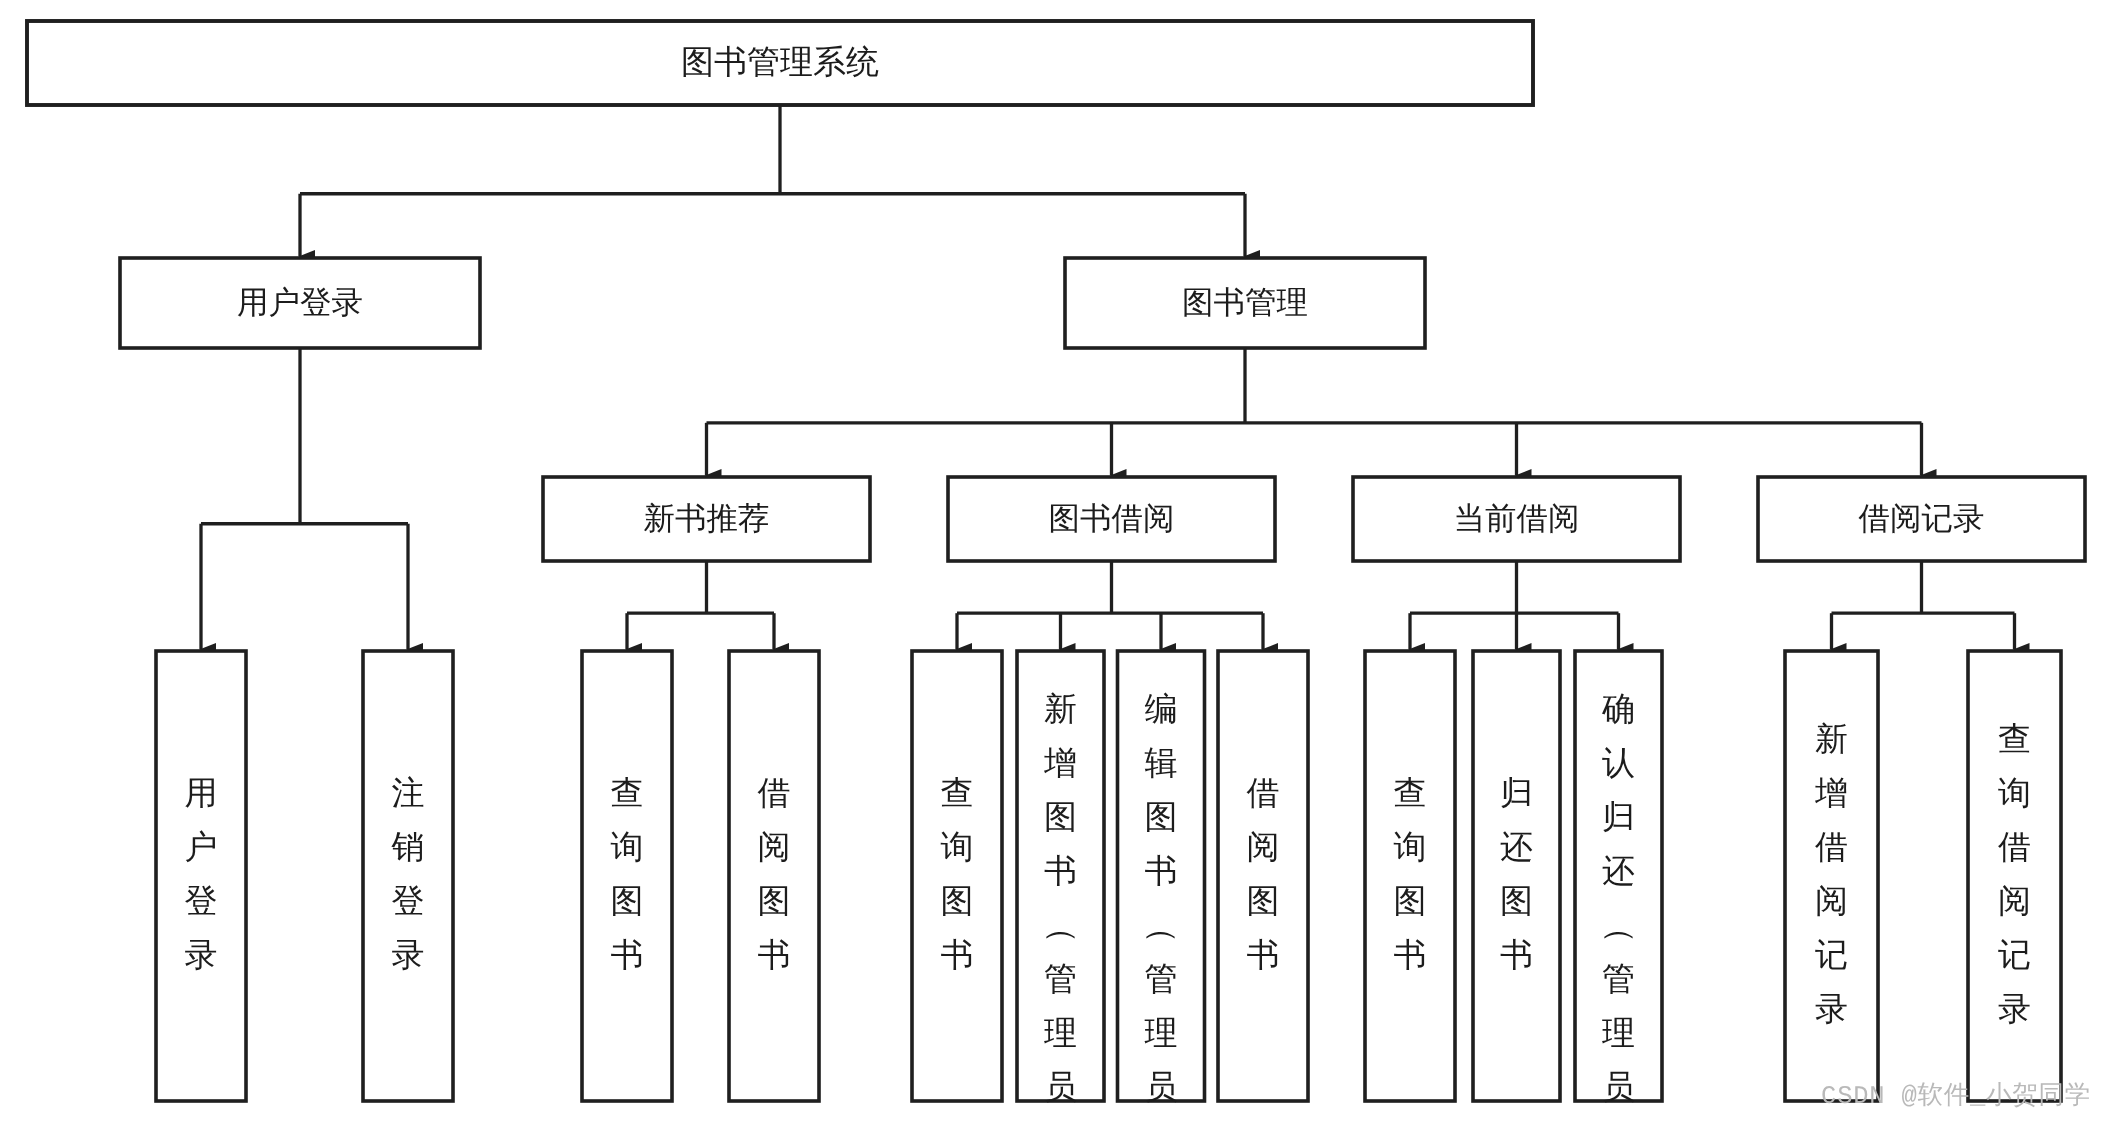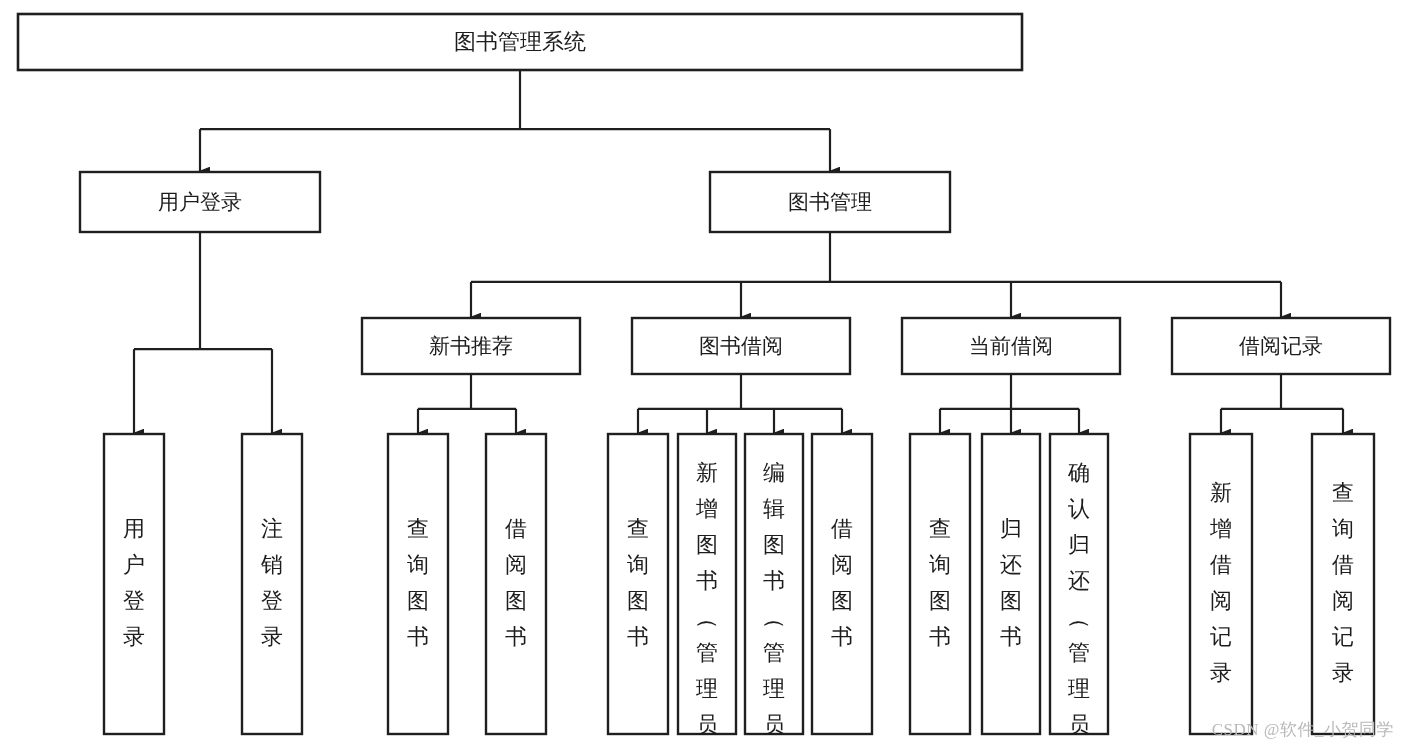--- a/index.html
+++ b/index.html
@@ -55,21 +55,21 @@
     fill: #1c1c1c;
     font-family: "Liberation Sans", "DejaVu Sans", sans-serif;
     font-size: 22px;
     text-anchor: middle;
     dominant-baseline: middle;
   }
   .watermark {
     position: absolute;
     right: 10px;
     bottom: 6px;
-    font-family: Liberation Serif, serif;
+    font-family: Liberation Mono, monospace;
     font-size: 17px;
     color: #b9b9b9;
     letter-spacing: 0.5px;
     white-space: nowrap;
     user-select: none;
   }
 </style>
 </head>
 <body>
 

